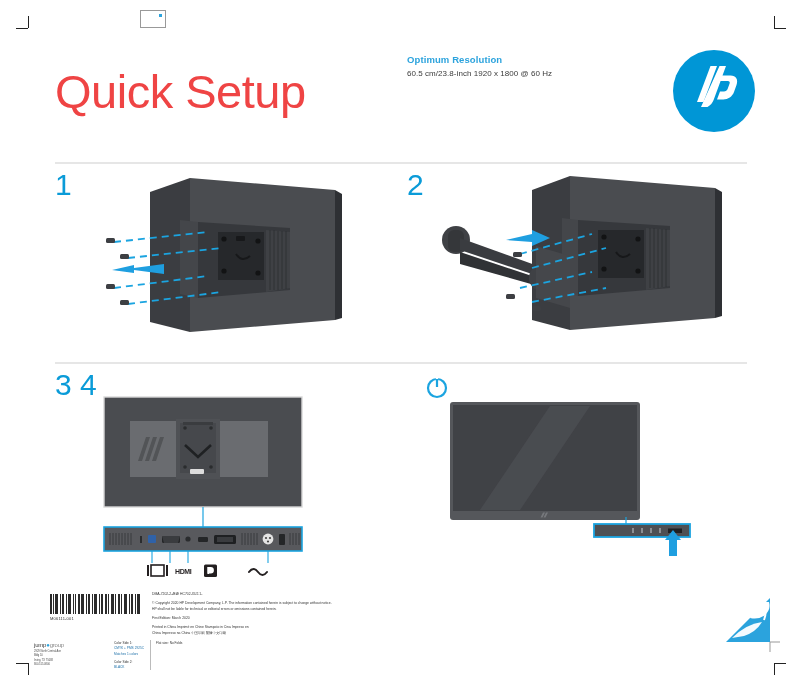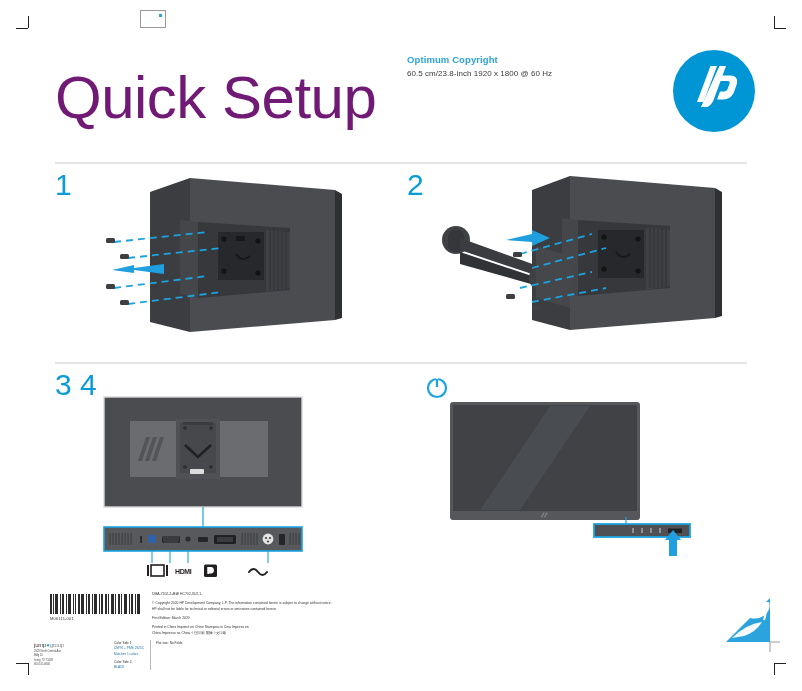--- a/index.html
+++ b/index.html
@@ -6,21 +6,21 @@
   body{width:802px;height:691px;position:relative;overflow:hidden;
        font-family:"Liberation Sans","DejaVu Sans",sans-serif;color:#231f20;}
 
   
   .cropmark{position:absolute;}
   .cropmark .h{position:absolute;background:#222;height:1px;width:12px;}
   .cropmark .v{position:absolute;background:#222;width:1px;height:12px;}
 
   
   .header{position:absolute;left:55px;top:42px;width:700px;height:110px;}
-  .title{font-size:60px;font-weight:400;letter-spacing:-0.5px;color:#701a75;
+  .title{font-size:47px;font-weight:400;letter-spacing:-0.5px;color:#ef4444;
          line-height:1;position:absolute;left:0;top:26px;}
   .optblock{position:absolute;left:352px;top:12px;}
   .opt-h{font-size:9.5px;color:#2ca3dd;font-weight:700;letter-spacing:.1px;margin-bottom:4px;}
   .opt-s{font-size:8px;color:#3b3b3b;letter-spacing:.05px;}
 
   .hp-logo{position:absolute;left:618px;top:8px;width:82px;height:82px;}
   .hp-circle{width:82px;height:82px;border-radius:50%;background:#0096d6;position:relative;overflow:hidden;}
 
   
   .rule{position:absolute;height:2px;background:#e6e6e6;left:55px;width:692px;}
@@ -76,21 +76,21 @@
 <div class="cropmark" style="left:774px;top:663px">
   <div class="h" style="left:0;top:0"></div>
     <div class="v" style="left:0;top:0"></div>
 </div>
 
 <div class="header">
 
   <div class="title">Quick Setup</div>
 
   <div class="optblock">
-    <div class="opt-h">Optimum Copyright</div>
+    <div class="opt-h">Optimum Resolution</div>
     <div class="opt-s">60.5 cm/23.8-inch 1920 x 1800 @ 60 Hz</div>
   </div>
 
   <div class="hp-logo">
     <div class="hp-circle">
       <svg width="82" height="82" viewBox="0 0 82 82">
         <g fill="#ffffff">
           <path d="M37.5 16 L44 16 L30.5 52 L24 52 Z"></path>
           <path d="M46.5 16 L53 16 L49.5 25.5 L57.5 25.5 C63 25.5 65.5 29.5 63.5 35 L61 42 C59.3 46.6 55 49.5 50.3 49.5 L44 49.5 L47 41.5 L51 41.5 C52.6 41.5 54 40.6 54.6 39 L56.6 33.6 C57.2 32 56.4 31 54.8 31 L47.6 31 L40.6 50 C39.5 53 37.6 55.3 34.5 57 L28 57 Z"></path>
           <path d="M27 16 L33.5 16 L20 52 L13.5 52 Z" opacity="0"></path>

